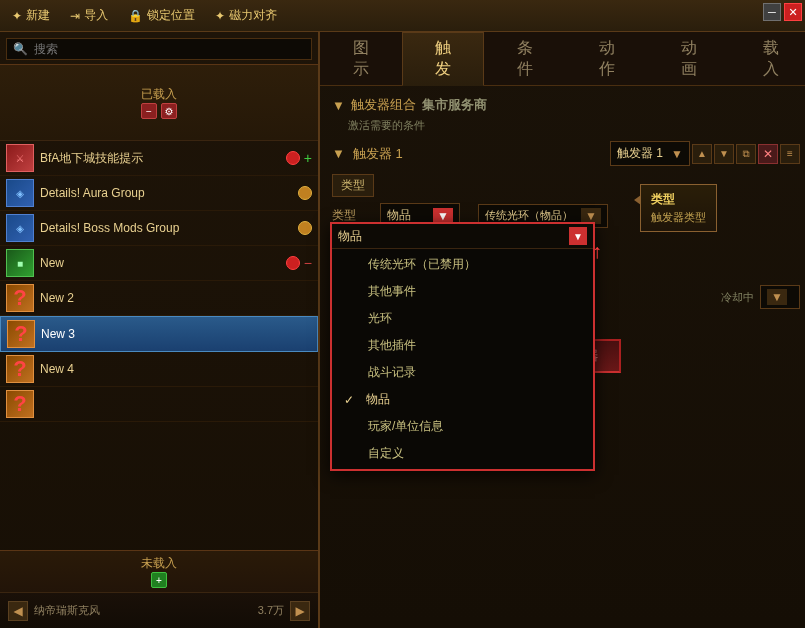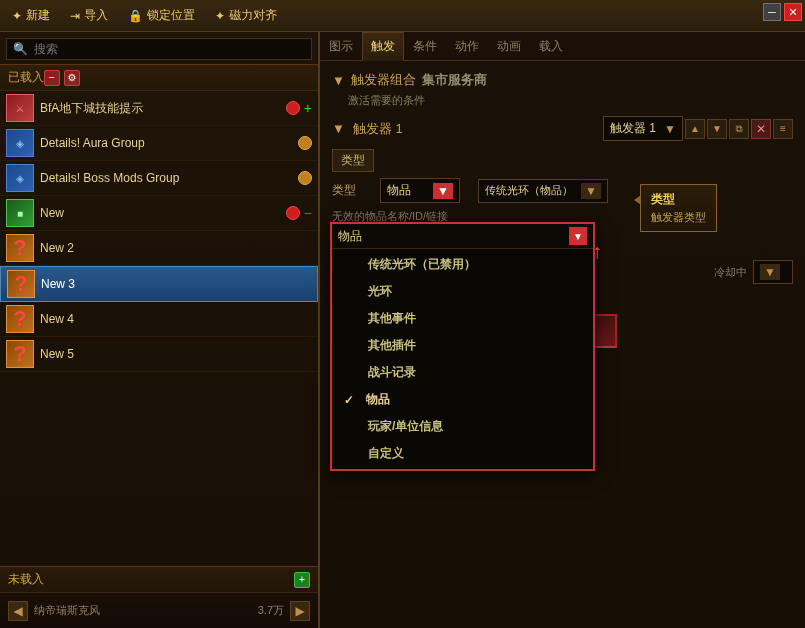--- a/index.html
+++ b/index.html
@@ -86,27 +86,28 @@
       outline: none;
       color: #aaa;
       font-size: 12px;
       flex: 1;
     }
 
     
     .section-header {
       display: flex;
       align-items: center;
-      justify-content: flex-start;
+      justify-content: space-between;
       background: linear-gradient(180deg, #2e1e0a 0%, #251808 100%);
       border-top: 1px solid #5a3515;
       border-bottom: 1px solid #3a2510;
-      padding: 4px 8px;
+      padding: 21px 8px;
       color: #c8a050;
       font-size: 12px;
+      flex-direction: column;
     }
 
     .section-header-btns {
       display: flex;
       gap: 4px;
     }
 
     .section-icon-btn {
       width: 16px;
       height: 16px;
@@ -226,20 +227,21 @@
     
     .unloaded-header {
       display: flex;
       align-items: center;
       justify-content: space-between;
       background: linear-gradient(180deg, #2a1a08 0%, #221408 100%);
       border-top: 1px solid #5a3515;
       padding: 4px 8px;
       color: #c8a050;
       font-size: 12px;
+      flex-direction: column;
     }
 
     
     .bottom-status {
       background: linear-gradient(180deg, #1a1008 0%, #120c05 100%);
       border-top: 1px solid #3a2510;
       padding: 4px 8px;
       display: flex;
       align-items: center;
       justify-content: space-between;
@@ -277,23 +279,23 @@
     }
 
     
     .tab-bar {
       display: flex;
       background: #1a1008;
       border-bottom: 1px solid #4a2e10;
     }
 
     .tab {
-      padding: 5px 8px;
+      padding: 5px 32px;
       color: #908060;
-      font-size: 12px;
+      font-size: 16px;
       cursor: pointer;
       border: 1px solid transparent;
       border-bottom: none;
     }
 
     .tab.active {
       color: #f0d080;
       background: linear-gradient(180deg, #3a2810 0%, #2a1e0c 100%);
       border-color: #5a3a18;
       border-bottom: 1px solid #2a1e0c;
@@ -466,21 +468,20 @@
       height: 18px;
       display: flex;
       align-items: center;
       justify-content: center;
       font-size: 10px;
       cursor: pointer;
     }
 
     .dropdown-list {
       padding: 2px 0;
-      font-weight: bold;
     }
 
     .dropdown-item {
       padding: 5px 12px;
       color: #c8c080;
       font-size: 12px;
       cursor: pointer;
       display: flex;
       align-items: center;
       gap: 8px;
@@ -716,23 +717,20 @@
           </div>
           <div class="list-item-content">
             <div class="list-item-name">New 4</div>
           </div>
         </div>
 
         <div class="list-item">
           <div class="list-item-icon new-orange">
             <span>?</span>
           </div>
-          <div class="list-item-content">
-            <div class="list-item-name">New 5</div>
-          </div>
         </div>
       </div>
 
       <div class="unloaded-header">
         <span>未载入</span>
         <div class="section-icon-btn green">+</div>
       </div>
 
       <div class="bottom-status">
         <div class="status-item">
@@ -835,22 +833,22 @@
         <div class="tooltip-text">触发器类型</div>
       </div>
 
       <div class="dropdown-overlay">
         <div class="dropdown-select-row">
           <span class="dropdown-select-current">物品</span>
           <div class="dropdown-select-arrow">▼</div>
         </div>
         <div class="dropdown-list">
           <div class="dropdown-item">传统光环（已禁用）</div>
+          <div class="dropdown-item">其他事件</div>
           <div class="dropdown-item">光环</div>
-          <div class="dropdown-item">其他事件</div>
           <div class="dropdown-item">其他插件</div>
           <div class="dropdown-item">战斗记录</div>
           <div class="dropdown-item checked">物品</div>
           <div class="dropdown-item">玩家/单位信息</div>
           <div class="dropdown-item">自定义</div>
         </div>
       </div>
 
       <div class="arrow-indicator">↑</div>
 

